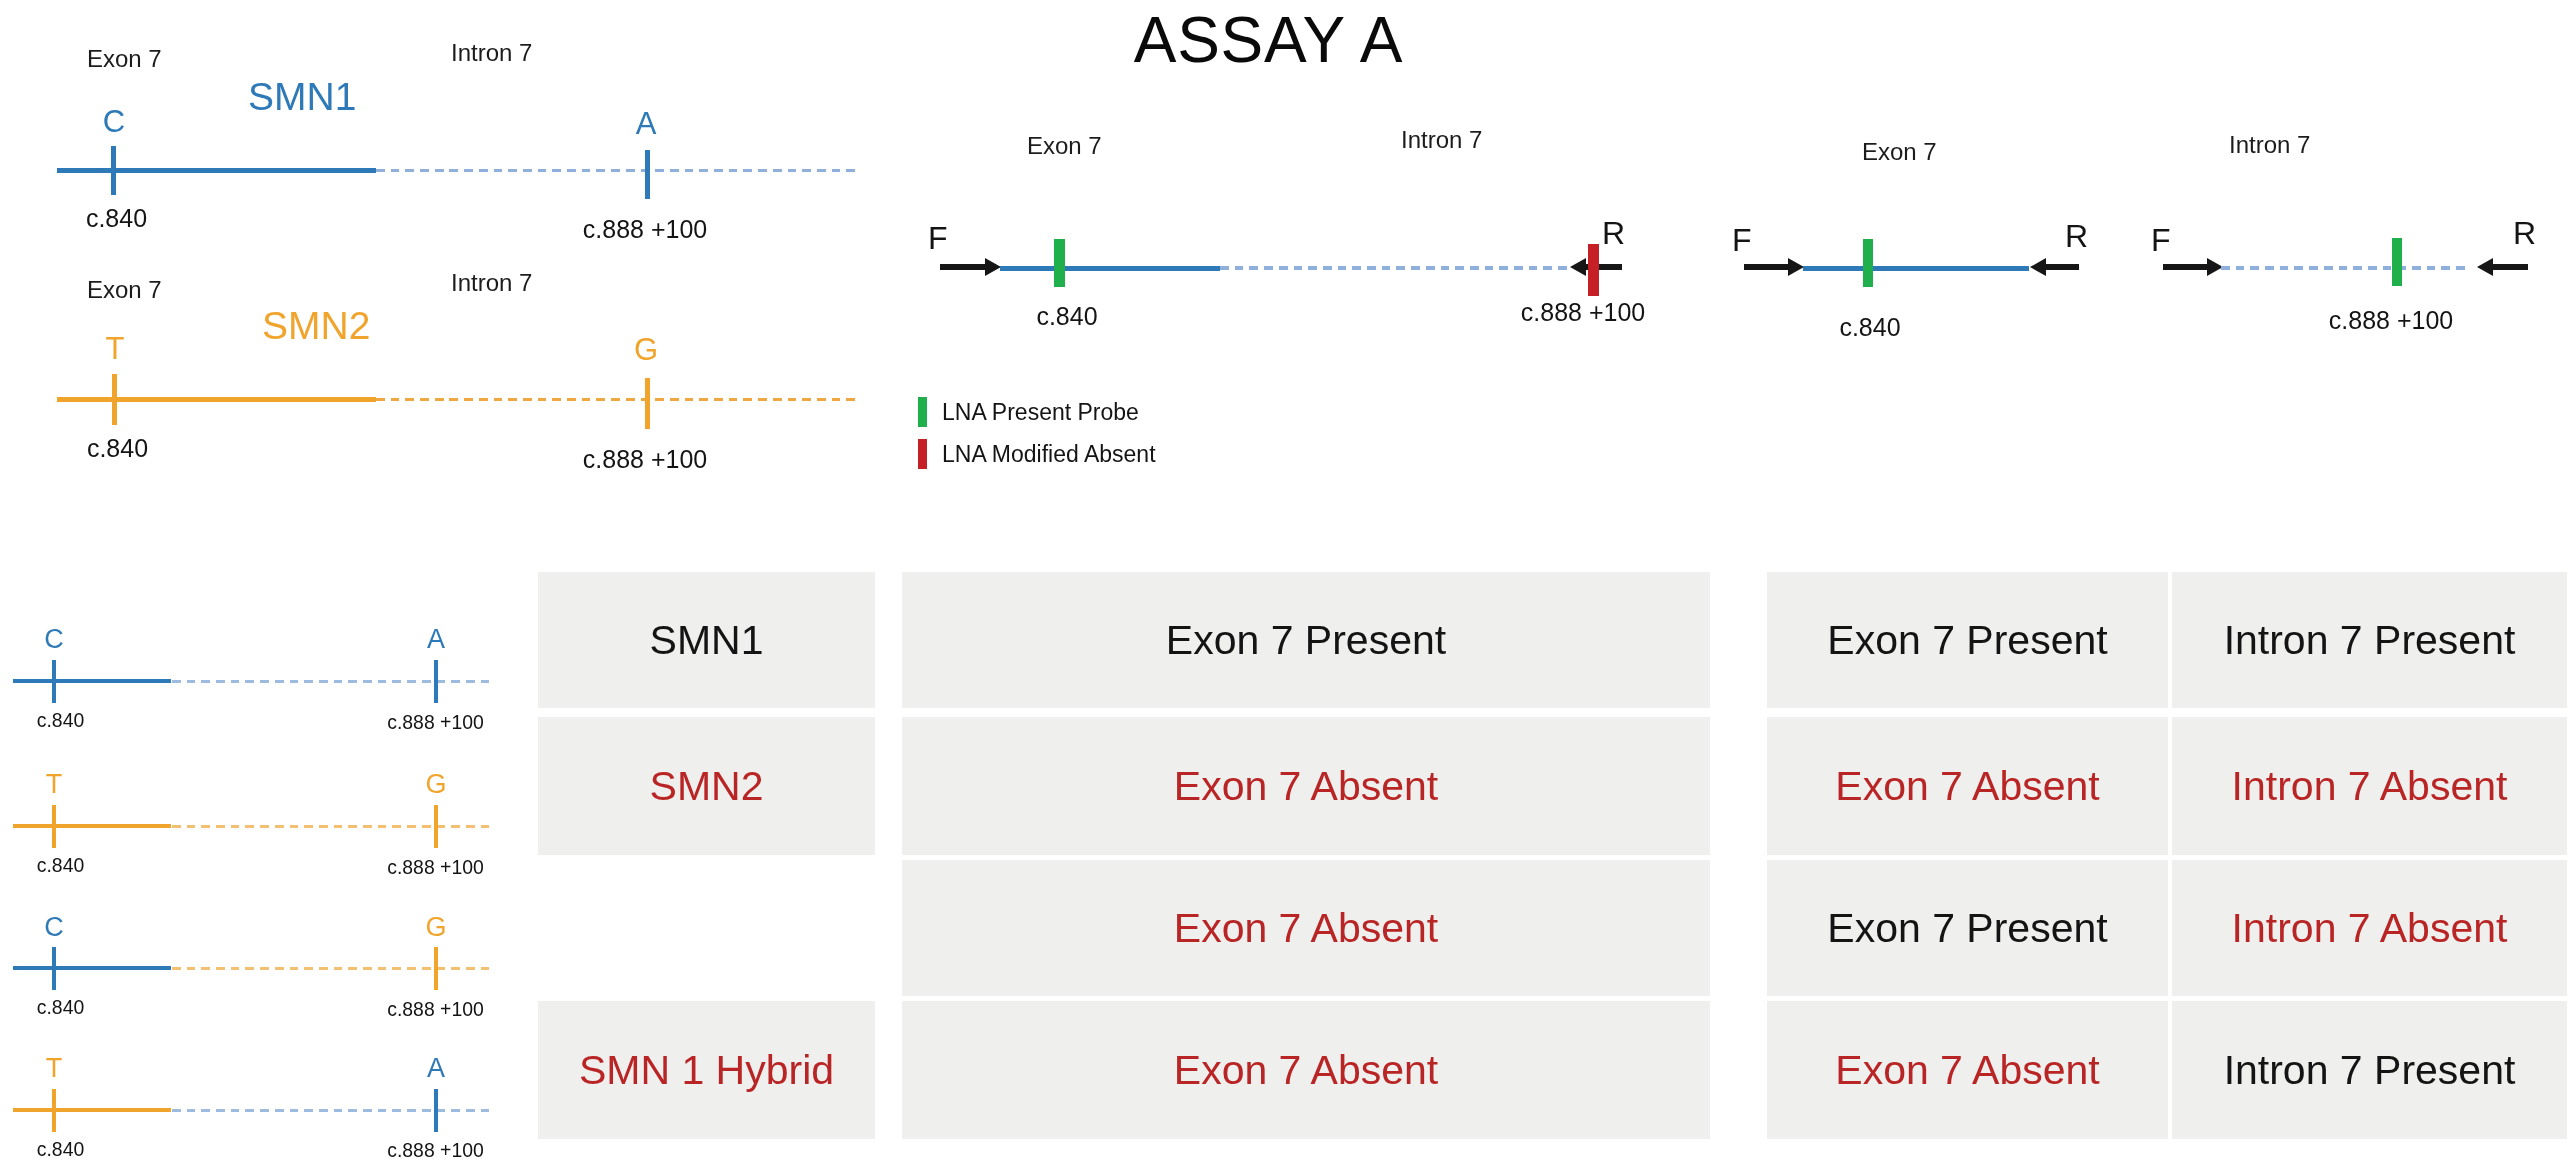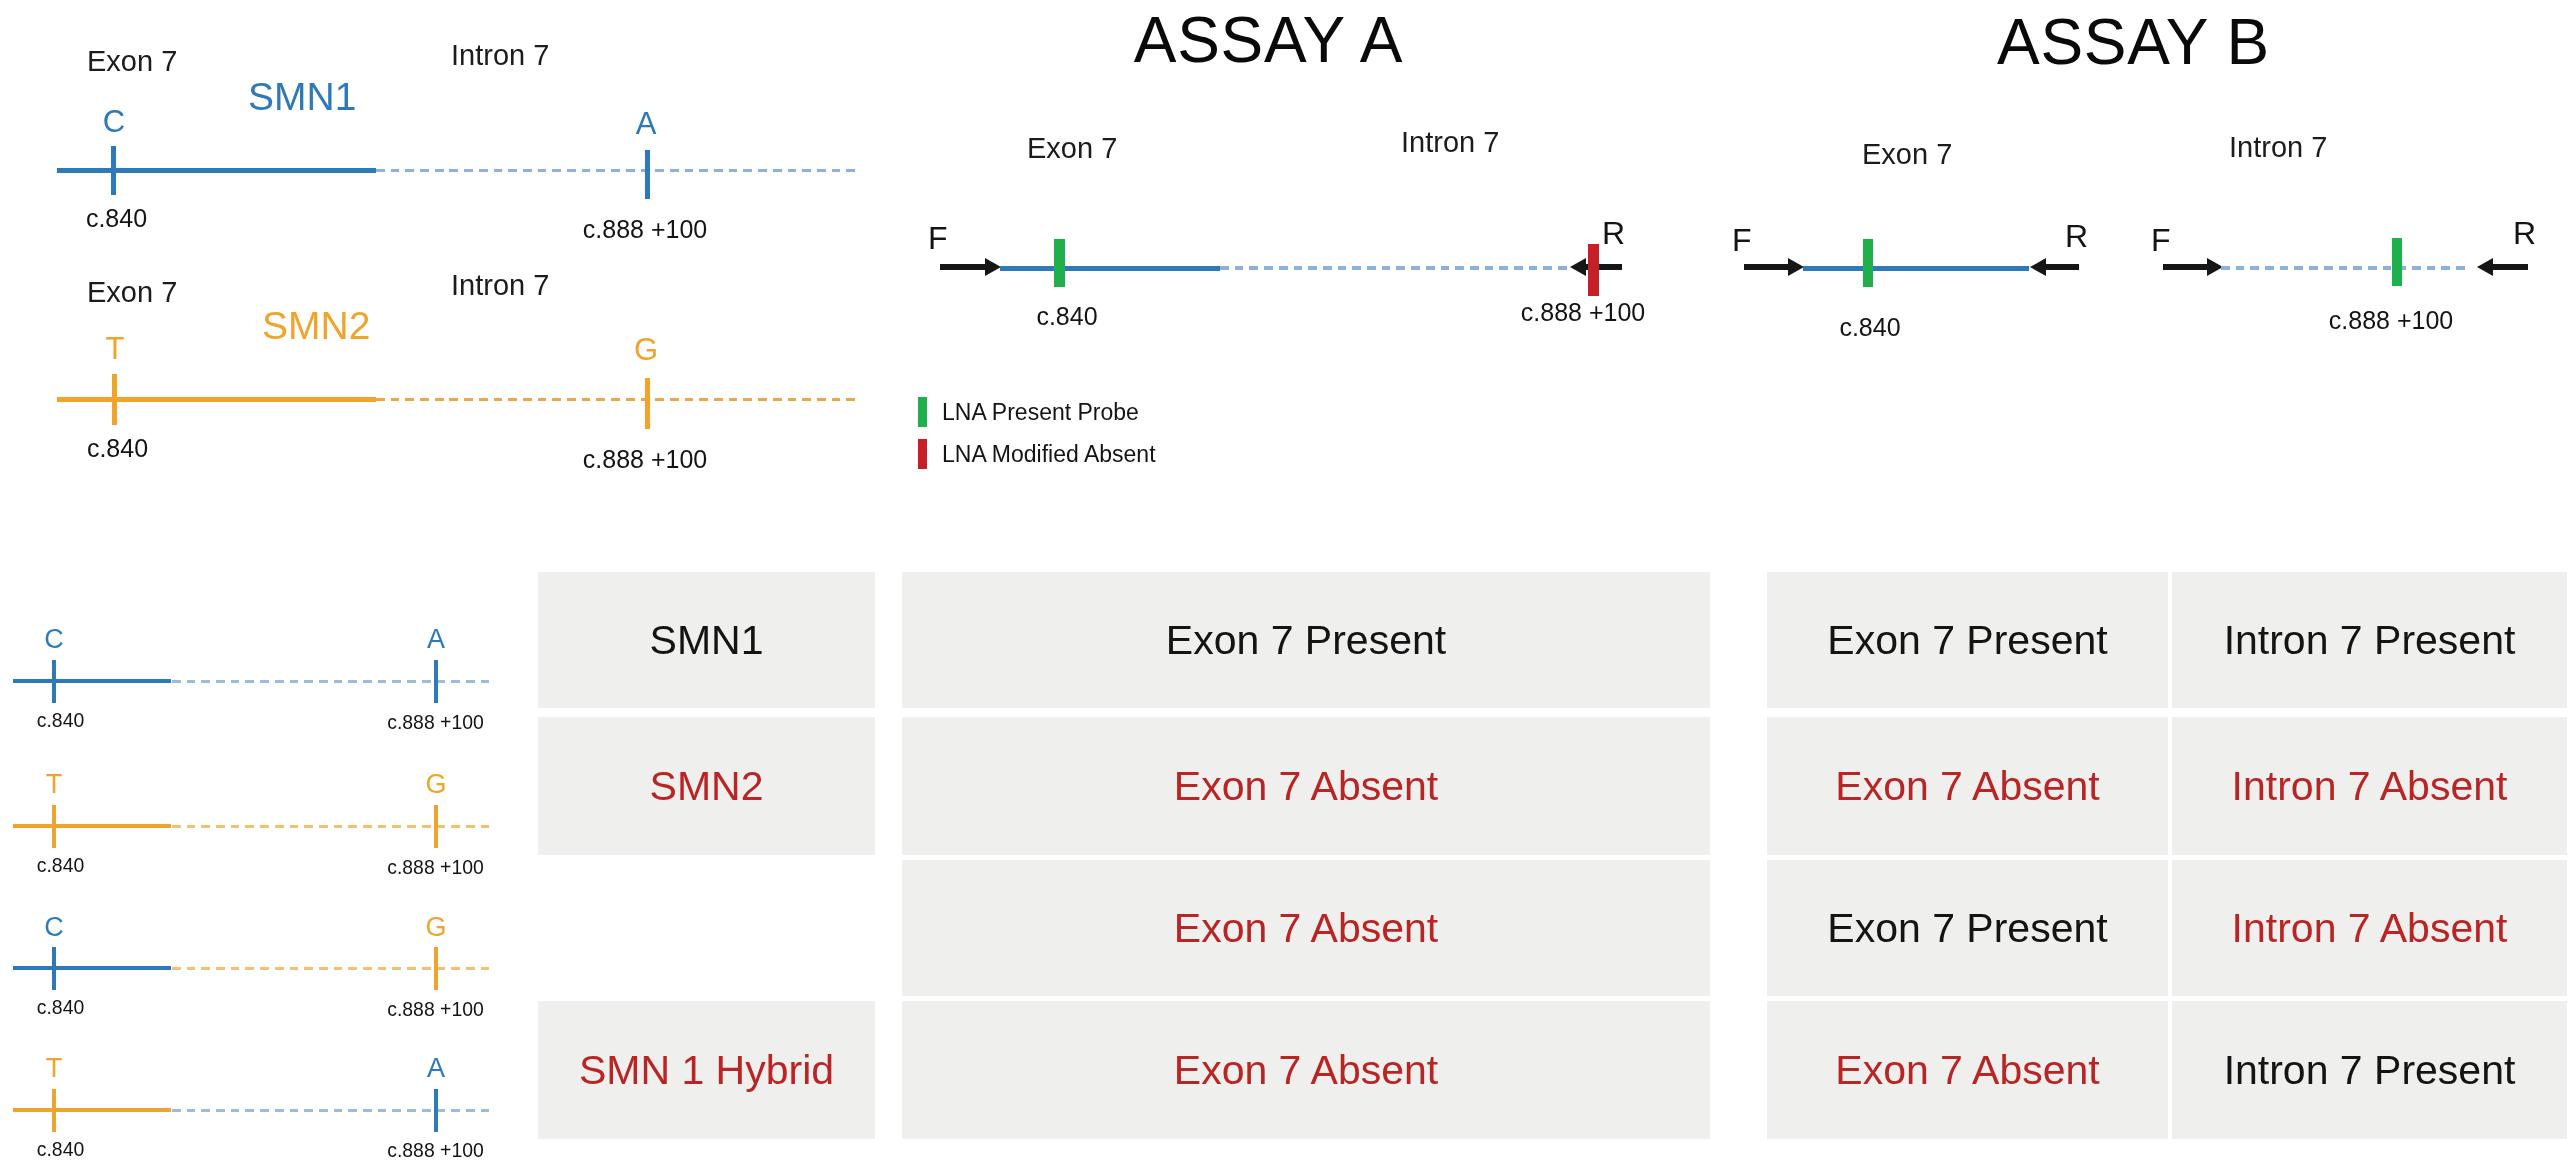--- a/index.html
+++ b/index.html
@@ -3,21 +3,21 @@
 <meta charset="utf-8">
 <style>
   html,body{margin:0;padding:0;background:#ffffff;}
   body{font-family:"Liberation Sans", sans-serif;}
   #canvas{position:relative;width:2576px;height:1172px;background:#ffffff;overflow:hidden;}
 
   .abs{position:absolute;}
   .ctr{text-align:center;}
 
   
-  .sec-label{font-size:29px;color:#1c1c1c;}
+  .sec-label{font-size:24px;color:#1c1c1c;}
   .gene-label{font-size:39px;}
   .assay-title{font-size:64px;font-weight:500;color:#0a0a0a;letter-spacing:0.7px;}
   .allele{font-size:31px;line-height:1;}
   .allele-sm{font-size:27px;line-height:1;}
   .pos-label{font-size:25px;color:#141414;}
   .pos-label-sm{font-size:19.4px;color:#141414;}
   .fr-label{font-size:32px;color:#141414;}
   .legend-label{font-size:23px;color:#141414;}
   .cell-text{font-size:41px;}
 
@@ -99,21 +99,20 @@
   <div class="abs fr-label" style="left:1602px;top:215px;">R</div>
 
   <div class="abs pos-label ctr" style="left:1020px;top:302px;width:94px;">c.840</div>
   <div class="abs pos-label ctr" style="left:1511px;top:298px;width:144px;">c.888 +100</div>
 
   <div class="abs swatch fc-green" style="left:918px;top:397px;width:8.7px;height:30px;"></div>
   <div class="abs legend-label" style="left:942px;top:399px;">LNA Present Probe</div>
   <div class="abs swatch fc-primer-red" style="left:918px;top:439px;width:8.7px;height:30px;"></div>
   <div class="abs legend-label" style="left:942px;top:441px;">LNA Modified Absent</div>
 
-  <div class="abs assay-title ctr" style="left:1920px;top:5.3px;width:427px;">ASSAY B</div>
 
   <div class="abs sec-label" style="left:1862px;top:138px;">Exon 7</div>
   <div class="abs fr-label" style="left:1732px;top:222px;">F</div>
   <div class="arrow right" style="left:1744px;top:264px;width:44px;"></div>
   <div class="abs hline fc-blue" style="left:1803px;top:266px;width:226px;height:4.7px;"></div>
   <div class="abs tick fc-green" style="left:1863px;top:239px;width:10px;height:48px;"></div>
   <div class="arrow left" style="left:2046px;top:264px;width:33px;"></div>
   <div class="abs fr-label" style="left:2065px;top:218px;">R</div>
   <div class="abs pos-label ctr" style="left:1823px;top:313px;width:94px;">c.840</div>
 

